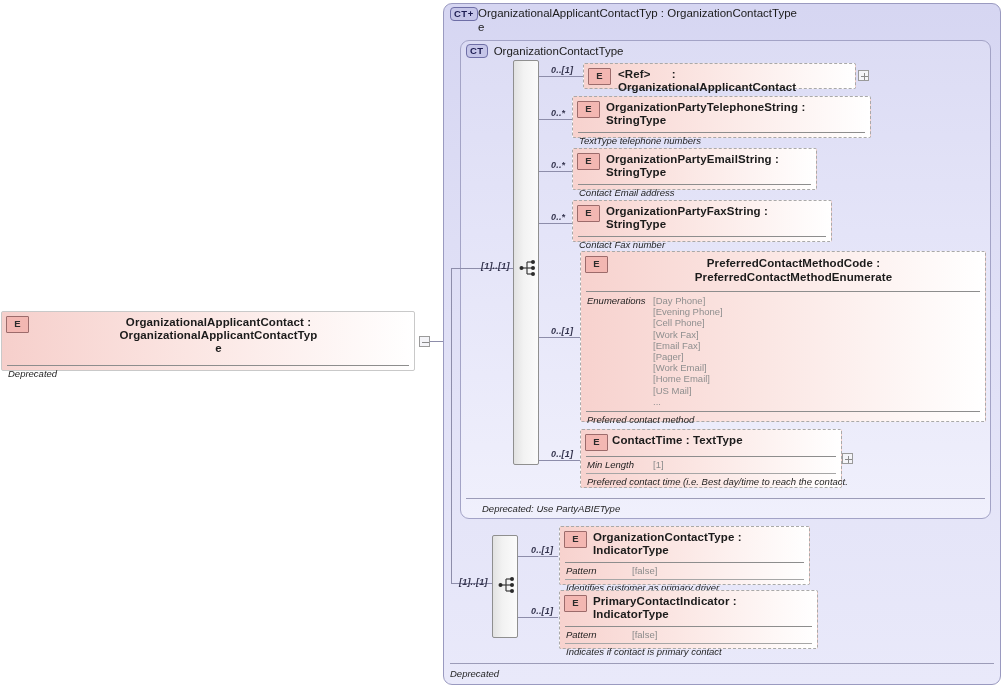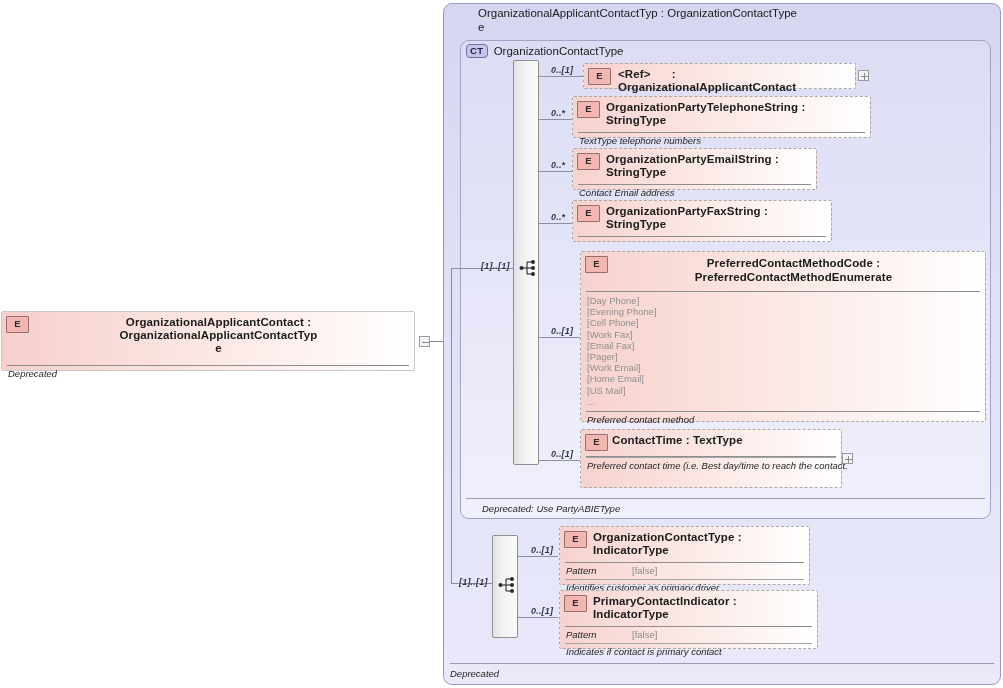--- a/index.html
+++ b/index.html
@@ -160,20 +160,24 @@
   .pmbox .hbar{position:absolute;left:2px;top:5px;width:7px;height:1px;background:#8a8a8a;}
   .pmbox .vbar{position:absolute;left:5px;top:2px;width:1px;height:7px;background:#8a8a8a;}
 </style>
 </head>
 <body>
 
 <div id="canvas">
 
   <div class="ctbox" style="left:443px;top:3px;width:558px;height:682px;"></div>
 
+  <div class="ctlabel" style="left:450px;top:6px;width:545px;align-items:flex-start;">
+    <span class="ctbadge" style="margin-top:1px;"><span>CT</span><span class="plus">+</span></span>
+    <span style="display:block;line-height:13.5px;width:500px;"></span>
+  </div>
 
   <div style="position:absolute;left:478px;top:7px;width:520px;font-size:11.5px;color:#1b1b1b;line-height:13.5px;">
     
     <span id="outerTitle">OrganizationalApplicantContactTyp : OrganizationContactType</span>
   </div>
 
   <div class="depline" style="left:450px;top:663px;width:544px;"></div>
   <div class="depnote" style="left:450px;top:668px;">Deprecated</div>
 
   <div class="ctbox inner" style="left:460px;top:40px;width:531px;height:479px;"></div>
@@ -278,32 +282,34 @@
   <div class="node dashed" style="left:572px;top:200px;width:260px;height:42px;">
     <div class="title left">
       <span class="ebadge">E</span>
       <span class="ttxt" style="padding-left:6px;">
         <span>OrganizationPartyFaxString</span>
         <span>:</span>
         <span>StringType</span>
       </span>
     </div>
     <div class="sep" style="margin-top:2px;"></div>
+    <div class="doc">Contact Fax number</div>
   </div>
 
   <div class="card" style="left:551px;top:326px;">0..[1]</div>
   <div class="node dashed" style="left:580px;top:251px;width:406px;height:171px;">
     <div class="title">
       <span class="ebadge">E</span>
       <span class="ttxt" style="line-height:14px;">
           <div>PreferredContactMethodCode : PreferredContactMethodEnumerate</div>
         </span>
     </div>
     <div class="sep" style="margin-top:4px;"></div>
     <div class="enumwrap">
+      <span class="fname">Enumerations</span>
       <span class="elist" id="enumList">
           <div>[Day Phone]</div>
           <div>[Evening Phone]</div>
           <div>[Cell Phone]</div>
           <div>[Work Fax]</div>
           <div>[Email Fax]</div>
           <div>[Pager]</div>
           <div>[Work Email]</div>
           <div>[Home Email]</div>
           <div>[US Mail]</div>
@@ -318,20 +324,24 @@
   <div class="node dashed" style="left:580px;top:429px;width:262px;height:59px;">
     <div class="title left">
       <span class="ebadge">E</span>
       <span class="ttxt" style="">
         <span>ContactTime</span>
         <span>:</span>
         <span>TextType</span>
       </span>
     </div>
     <div class="sep" style="margin-top:2px;"></div>
+    <div class="facet">
+      <span class="fname">Min Length</span>
+      <span class="fval">[1]</span>
+    </div>
     <div class="sep light"></div>
     <div class="doc">Preferred contact time (i.e. Best day/time to reach the contact.</div>
   </div>
   <div class="pmbox" style="left:842px;top:453px;">
     <div class="hbar"></div>
       <div class="vbar"></div>
   </div>
 
   <div class="seqcol" style="left:492px;top:535px;width:26px;height:103px;"></div>
   <div class="card" style="left:459px;top:577px;">[1]..[1]</div>

